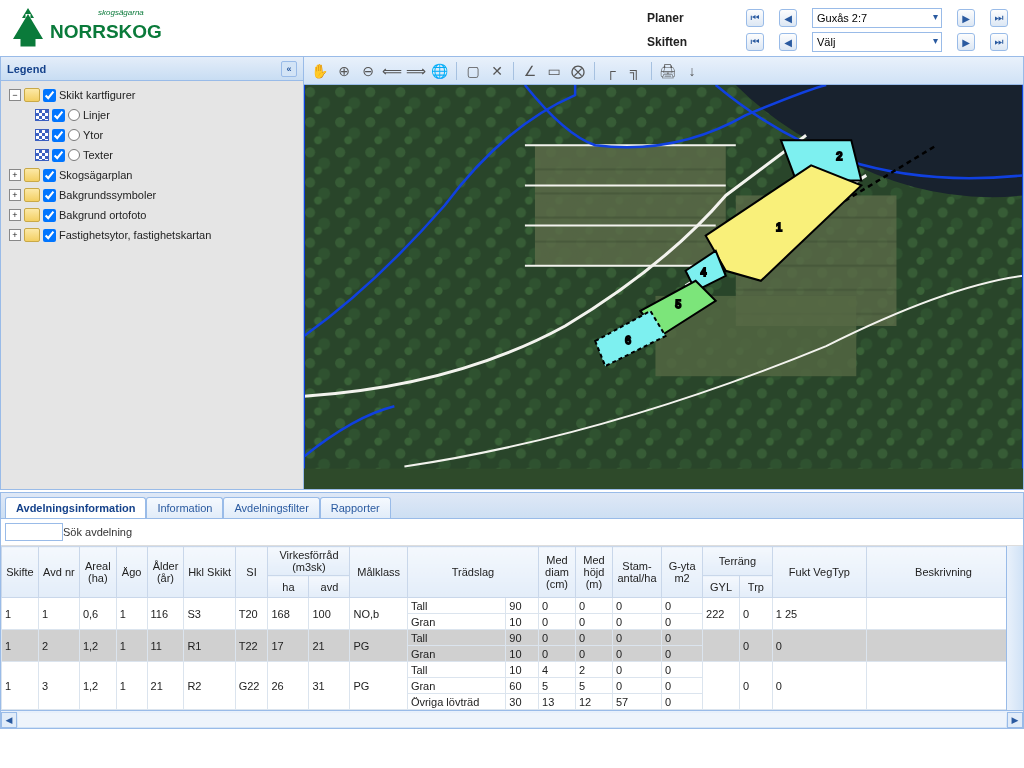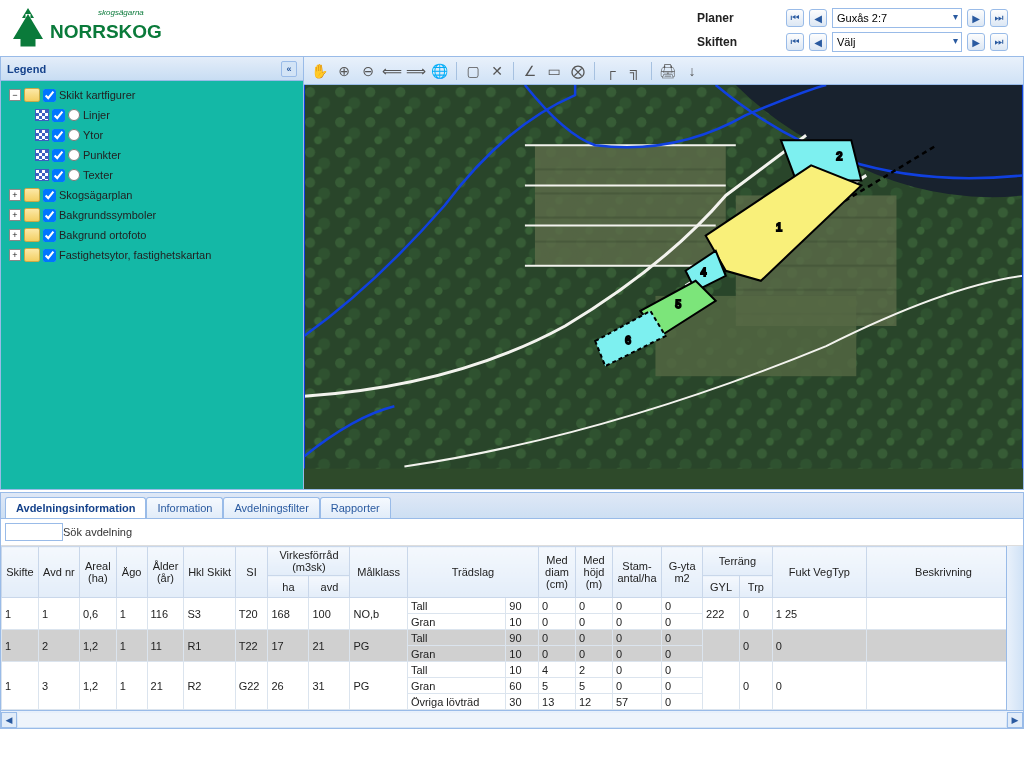--- a/index.html
+++ b/index.html
@@ -3,30 +3,30 @@
 <meta charset="utf-8">
 <style>
 * { box-sizing: border-box; margin: 0; padding: 0; }
 body { font-family: Tahoma, Arial, sans-serif; font-size: 11px; color: #222; background: #fff; width: 1024px; height: 768px; overflow: hidden; }
 
 .header { display: flex; align-items: flex-start; padding: 4px 8px; height: 56px; }
 .logo-area { display: flex; align-items: center; }
 .logo-svg { width: 180px; height: 48px; }
 
 .nav-controls { margin-left: auto; margin-right: 8px; display: flex; flex-direction: column; gap: 4px; margin-top: 4px; }
-.nav-row { display: flex; align-items: center; gap: 5px; }
+.nav-row { display: flex; align-items: center; gap: 15px; }
 .nav-label { font-weight: bold; font-size: 12px; width: 90px; text-align:left; padding-left:6px; }
 .nav-btn { width: 18px; height: 18px; background: linear-gradient(#fdfdfd,#dce7f4); border: 1px solid #99bbe8; border-radius: 3px; display: flex; align-items: center; justify-content: center; cursor: pointer; color:#2a5aa0; font-size:10px; }
 .nav-select { width: 130px; height: 20px; border: 1px solid #99bbe8; background: #fff; font-size: 11px; padding: 1px 18px 1px 4px; appearance: none; position:relative; }
 .select-wrap{position:relative; display:inline-block;}
 .select-wrap::after{content:"▾"; position:absolute; right:4px; top:3px; font-size:10px; color:#2a5aa0; pointer-events:none;}
 
 .main { display: flex; height: 434px; }
 
-.legend-panel { width: 304px; border: 1px solid #99bbe8; display: flex; flex-direction: column; background:#14b8a6; }
+.legend-panel { width: 304px; border: 1px solid #99bbe8; display: flex; flex-direction: column; background:#e5e5e5; }
 .legend-header { background: linear-gradient(#e4edf9,#c8ddf3); border-bottom: 1px solid #99bbe8; height: 24px; display: flex; align-items: center; padding: 0 6px; font-weight: bold; color: #15428b; font-size:11px;}
 .collapse-btn { margin-left: auto; width: 16px; height: 16px; border: 1px solid #99bbe8; background:#d3e4f6; border-radius:2px; display:flex; align-items:center; justify-content:center; cursor:pointer; font-size:9px; color:#2a5aa0;}
 .legend-body { padding: 4px; overflow:auto; flex:1;}
 .tree-node { display: flex; align-items: center; height: 20px; gap: 3px; }
 .tree-expand { width: 12px; height: 12px; border: 1px solid #888; background:#fff; display:flex; align-items:center; justify-content:center; font-size:9px; cursor:pointer; line-height:1;}
 .tree-icon { width: 16px; height: 14px; background: linear-gradient(#fce9a7,#f3cf63); border:1px solid #c9a947; border-radius:2px; }
 .tree-swatch { width:14px; height:12px; background: repeating-conic-gradient(#3b5fc0 0 25%, #fff 0 50%); background-size:6px 6px; border:1px solid #3b5fc0;}
 .tree-check { width:13px; height:13px; }
 .tree-radio { width:12px; height:12px; }
 .tree-label { }
@@ -115,26 +115,20 @@
           <span class="tree-swatch"></span>
           <input type="checkbox" class="tree-check" checked="" style="">
           <input type="radio" class="tree-radio" style="">
           <span class="tree-label">Linjer</span>
         </div>
         <div class="tree-node tree-indent-2">
           <span class="tree-swatch"></span>
           <input type="checkbox" class="tree-check" checked="" style="">
           <input type="radio" class="tree-radio" style="">
           <span class="tree-label">Ytor</span>
-        </div>
-        <div class="tree-node tree-indent-2">
-          <span class="tree-swatch"></span>
-          <input type="checkbox" class="tree-check" checked="" style="">
-          <input type="radio" class="tree-radio" style="">
-          <span class="tree-label">Punkter</span>
         </div>
         <div class="tree-node tree-indent-2">
           <span class="tree-swatch"></span>
           <input type="checkbox" class="tree-check" checked="" style="">
           <input type="radio" class="tree-radio" style="">
           <span class="tree-label">Texter</span>
         </div>
         <div class="tree-node tree-indent-1">
           <span class="tree-expand">+</span>
           <span class="tree-icon"></span>

